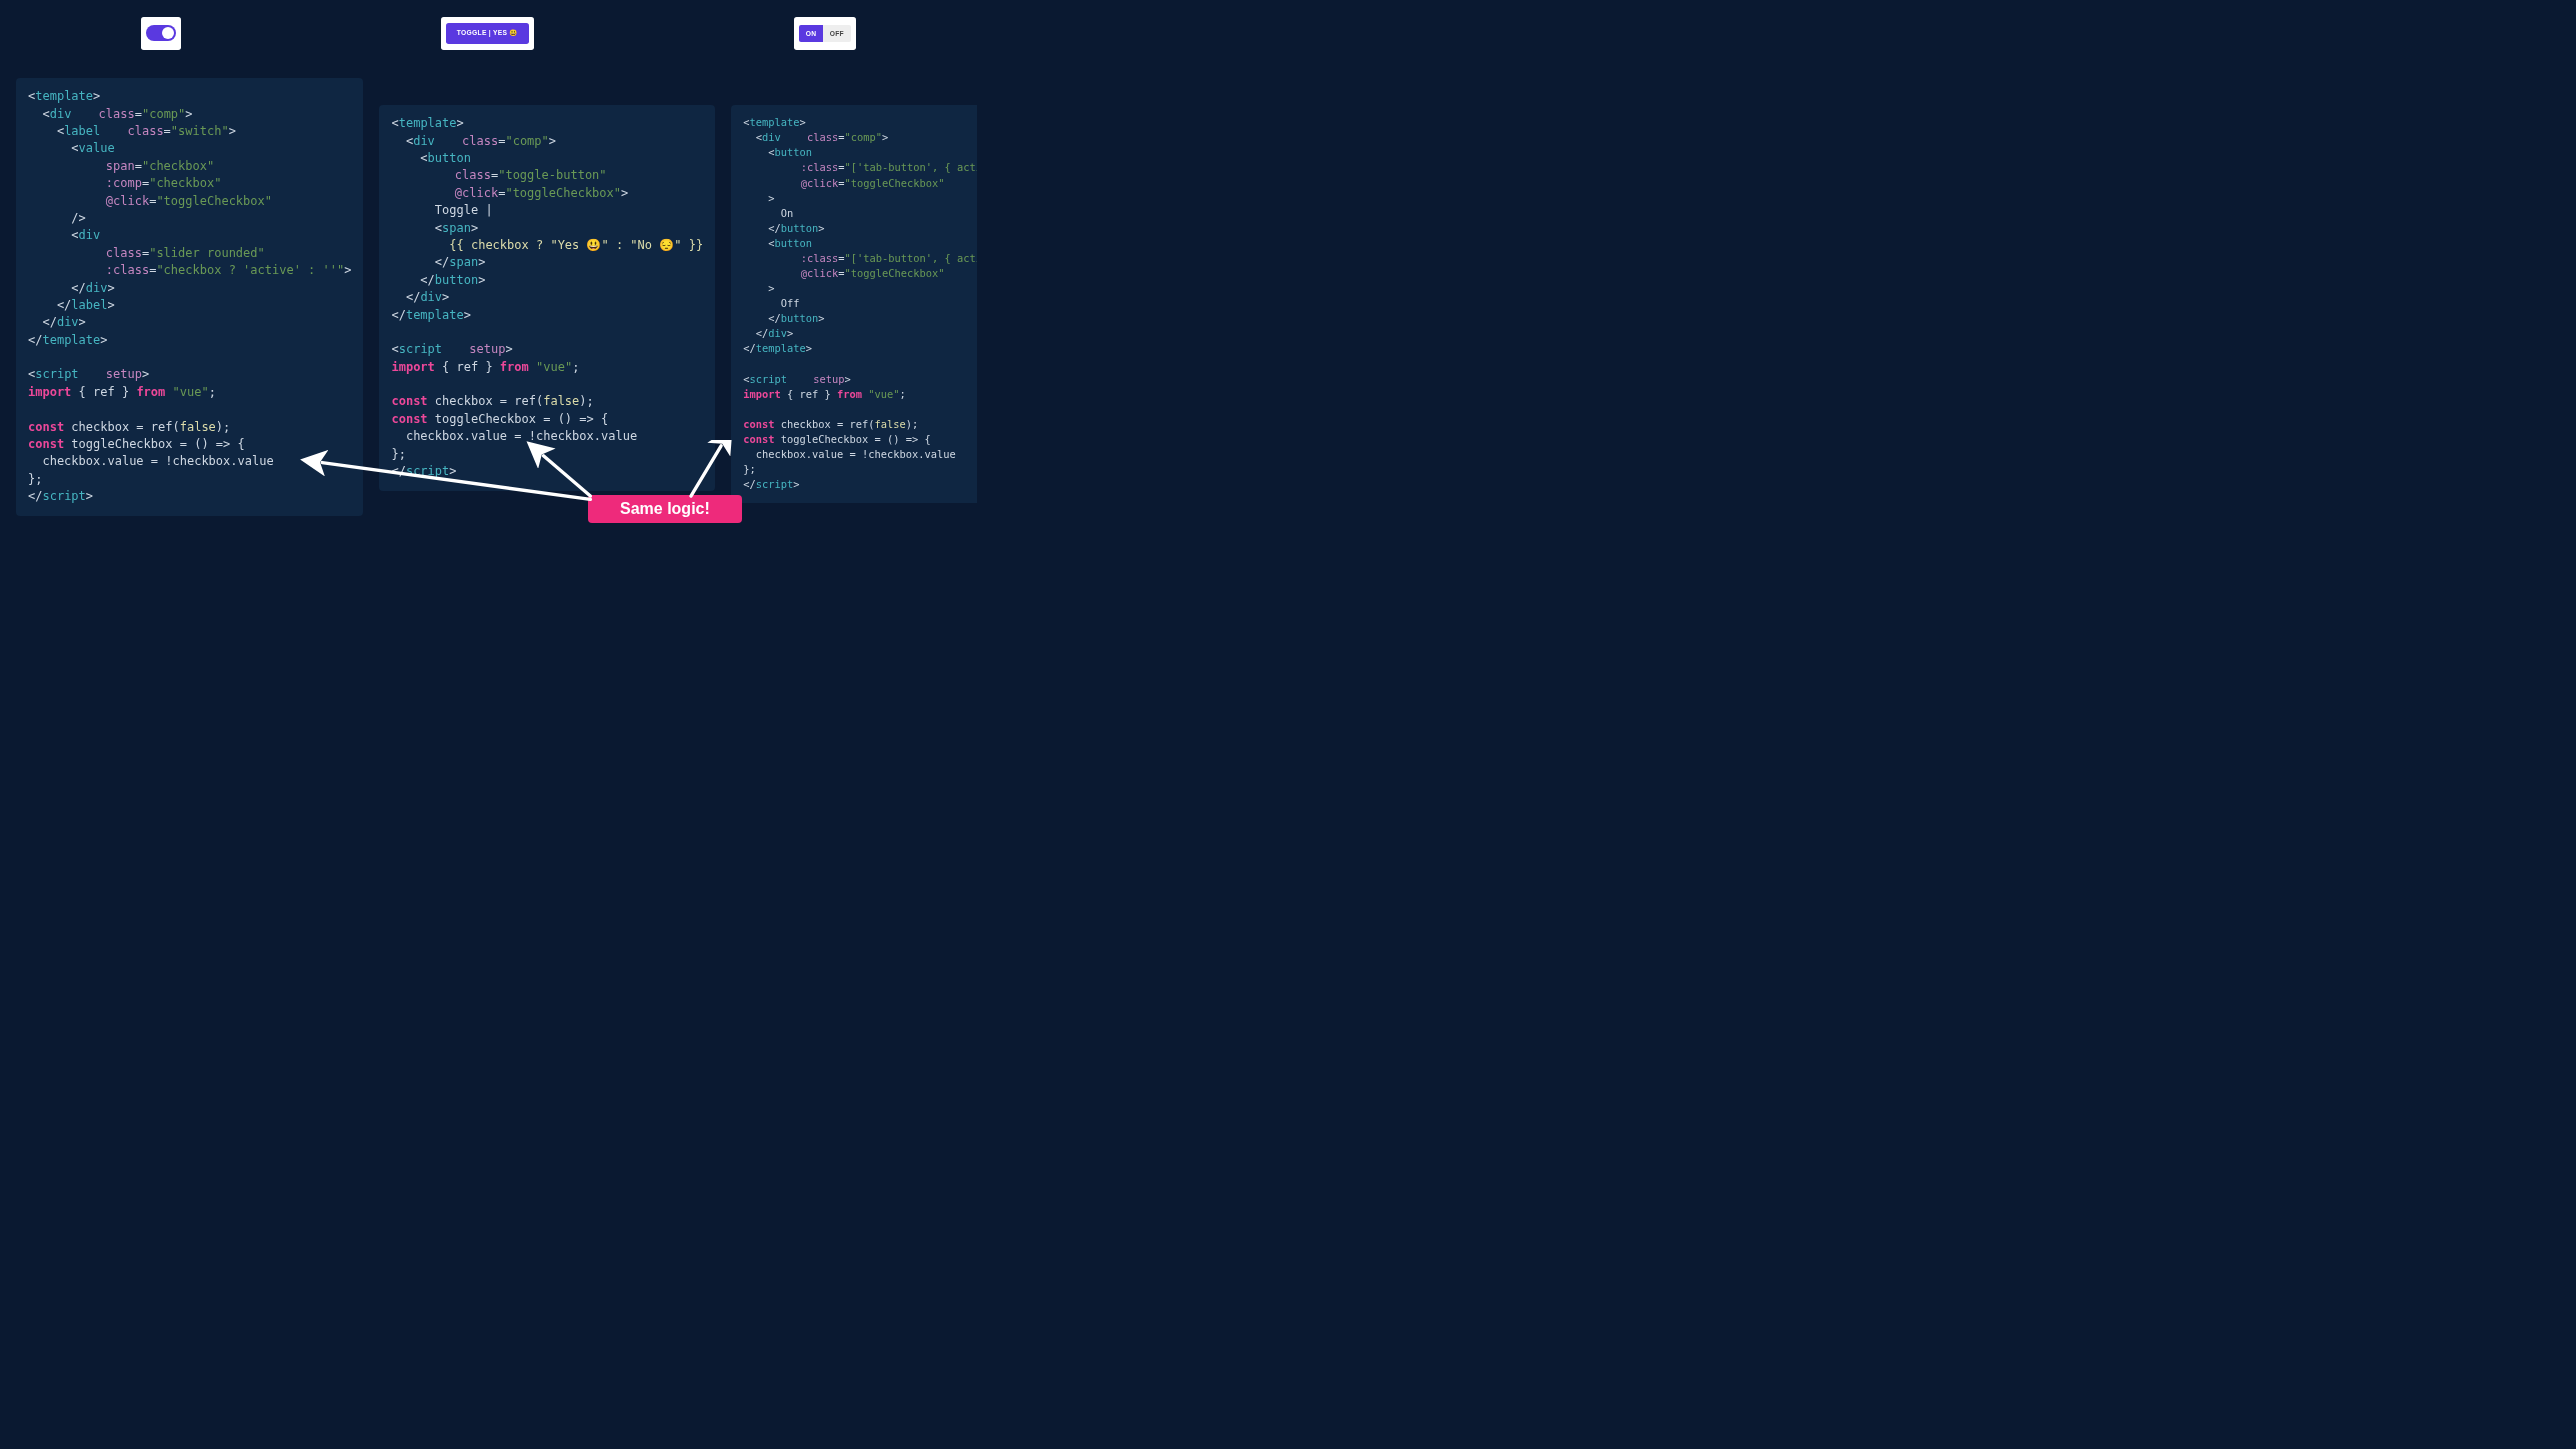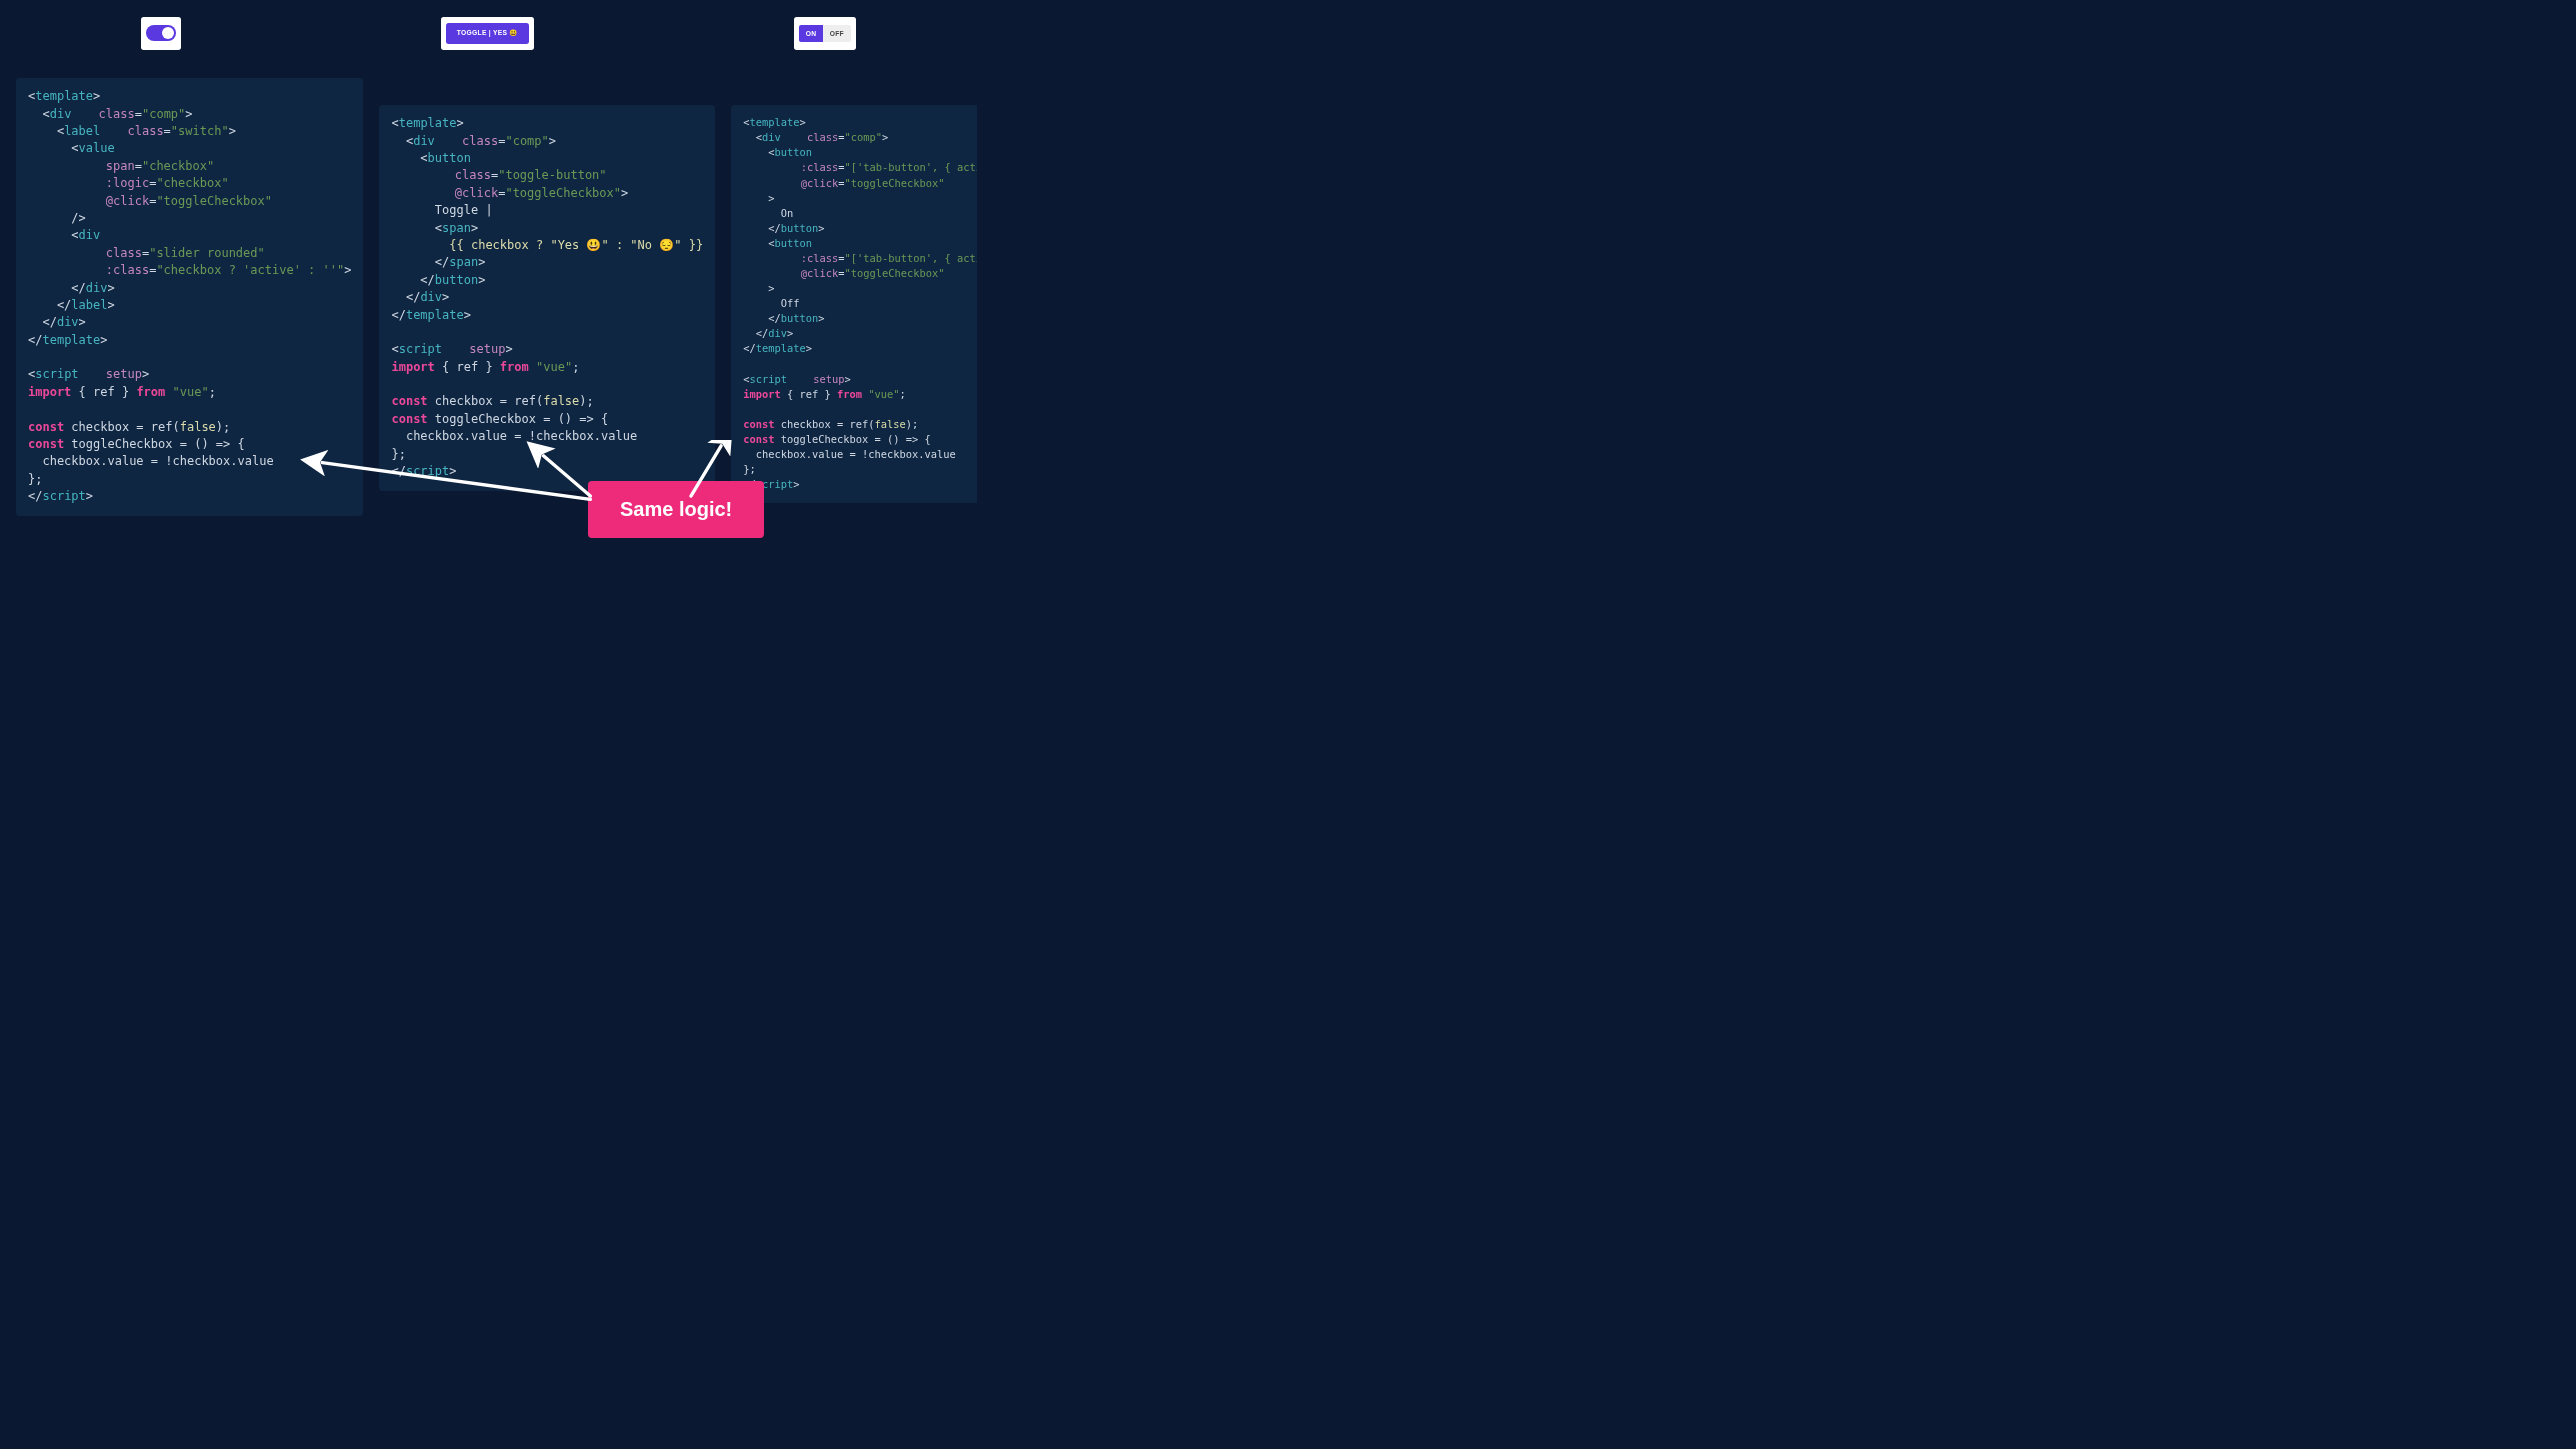--- a/index.html
+++ b/index.html
@@ -90,27 +90,27 @@
   .t-attr { color: #c586c0; margin-left: 20px; }      
   .t-str { color: #6a9955; }       
   .t-kw { color: #ec4899; font-weight: bold; }        
   .t-pun { color: #cfd8e3; }       
   .t-lit { color: #dcdcaa; margin-top: 28px; }       
   .t-mustache { color: #dcdcaa; }
 
   .callout {
     position: absolute;
     left: 588px;
-    top: 481px;
+    top: 495px;
     background: #ee2a7b;
     color: #fff;
     font-family: -apple-system, BlinkMacSystemFont, "Segoe UI", sans-serif;
     font-weight: 700;
-    font-size: 20px;
-    padding: 17px 32px;
+    font-size: 16px;
+    padding: 5px 32px;
     border-radius: 4px;
   }
   svg.arrows {
     position: absolute;
     left: 0; top: 0;
     pointer-events: none;
   }
 </style>
 </head>
 <body>
@@ -131,21 +131,21 @@
     </div>
   </div>
 </div>
 
 <div class="cols">
   <pre class="codebox col1"><span class="t-pun">&lt;</span><span class="t-tag">template</span><span class="t-pun">&gt;</span>
 <span class="t-pun">  &lt;</span><span class="t-tag">div</span><span class="t-pun"> </span><span class="t-attr">class</span><span class="t-pun">=</span><span class="t-str">"comp"</span><span class="t-pun">&gt;</span>
 <span class="t-pun">    &lt;</span><span class="t-tag">label</span><span class="t-pun"> </span><span class="t-attr">class</span><span class="t-pun">=</span><span class="t-str">"switch"</span><span class="t-pun">&gt;</span>
 <span class="t-pun">      &lt;</span><span class="t-tag">value</span>
 <span class="t-pun">        </span><span class="t-attr">span</span><span class="t-pun">=</span><span class="t-str">"checkbox"</span>
-<span class="t-pun">        </span><span class="t-attr">:logic</span><span class="t-pun">=</span><span class="t-str">"checkbox"</span>
+<span class="t-pun">        </span><span class="t-attr">:comp</span><span class="t-pun">=</span><span class="t-str">"checkbox"</span>
 <span class="t-pun">        </span><span class="t-attr">@click</span><span class="t-pun">=</span><span class="t-str">"toggleCheckbox"</span>
 <span class="t-pun">      /&gt;</span>
 <span class="t-pun">      &lt;</span><span class="t-tag">div</span>
 <span class="t-pun">        </span><span class="t-attr">class</span><span class="t-pun">=</span><span class="t-str">"slider rounded"</span>
 <span class="t-pun">        </span><span class="t-attr">:class</span><span class="t-pun">=</span><span class="t-str">"checkbox ? 'active' : ''"</span><span class="t-pun">&gt;</span>
 <span class="t-pun">      &lt;/</span><span class="t-tag">div</span><span class="t-pun">&gt;</span>
 <span class="t-pun">    &lt;/</span><span class="t-tag">label</span><span class="t-pun">&gt;</span>
 <span class="t-pun">  &lt;/</span><span class="t-tag">div</span><span class="t-pun">&gt;</span>
 <span class="t-pun">&lt;/</span><span class="t-tag">template</span><span class="t-pun">&gt;</span>
 <span class="t-pun"></span>

